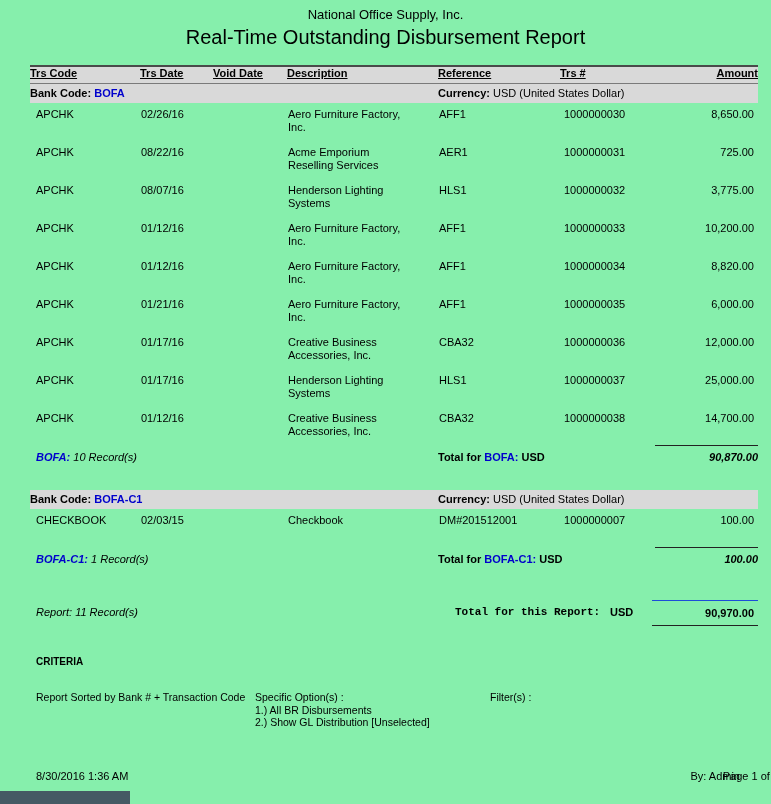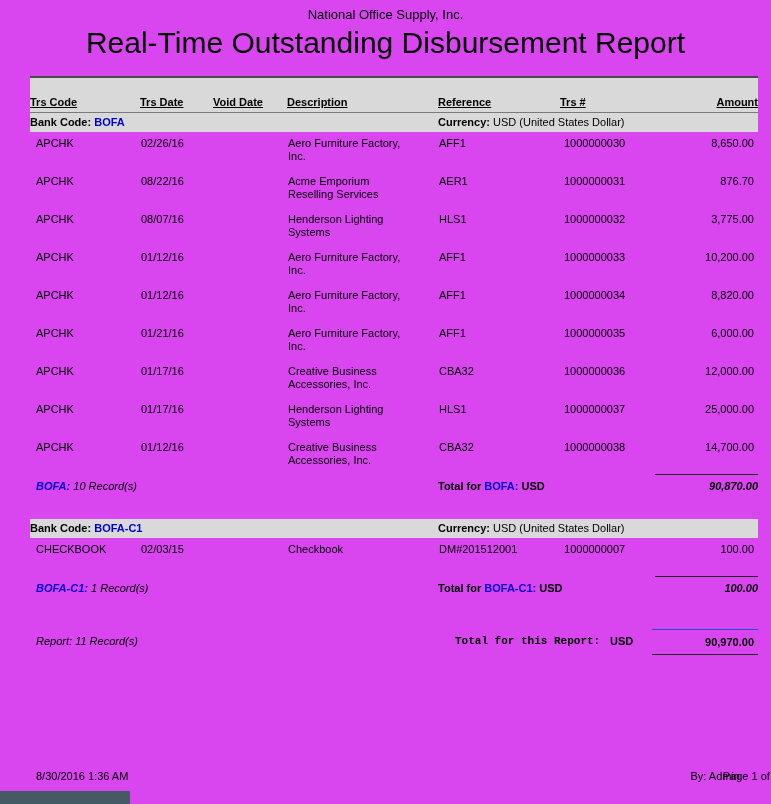--- a/index.html
+++ b/index.html
@@ -1,32 +1,32 @@
 <!DOCTYPE html>
 <html style="--blue: #0000CC; --gray: #D9D9D9; --bbar: #455A64;"><head>
 <meta charset="utf-8">
 <style>
   :root{ --blue:#0000CC; --gray:#D9D9D9; --bbar:#455A64; }
   html,body{ margin:0; padding:0; background:#fff; }
-  .page{ position:relative; width:771px; height:804px; background:#d946ef; overflow:hidden;
+  .page{ position:relative; width:771px; height:804px; background:#86efac; overflow:hidden;
          font-family:"Liberation Sans", sans-serif; color:#000; }
   .company{ padding-top:7px; text-align:center; font-size:13px; }
-  .title{ text-align:center; font-size:30px; font-weight:400; margin-top:4px; margin-bottom:16px; }
+  .title{ text-align:center; font-size:20px; font-weight:400; margin-top:4px; margin-bottom:16px; }
 
   table.rpt{ border-collapse:collapse; table-layout:fixed; width:728px; margin-left:30px;
              font-size:11px; line-height:13px; }
   table.rpt td{ overflow:hidden; }
   .c1{ padding-left:6px; }
   .u{ text-decoration:underline; }
   .blue{ color:var(--blue); font-weight:700; }
   .amt{ text-align:right; padding-right:4px; }
   .trs{ padding-left:4px; }
 
   table.hdr td{ background:var(--gray); border-top:2px solid #4a4a4a; border-bottom:1px solid #7a7a7a;
-                font-weight:700; padding:18px 0 3px; }
+                font-weight:700; padding:0 0 3px; }
 
   tbody.grp td{ background:var(--gray); padding:3px 0; }
   tbody.rows td{ vertical-align:top; height:32px; padding-top:5px; }
   td.desc{ padding-right:30px; }
 
   tbody.sum td{ padding:5px 0 4px; }
   tbody.sum .recs{ font-style:italic; padding-left:6px; }
   tbody.sum .recs .blue{ font-style:italic; }
   tbody.sum .tot{ text-align:left; font-weight:700; padding-right:6px; }
   tbody.sum .amt{ font-weight:700; border-top:1px solid #222;font-style:italic; }
@@ -116,21 +116,21 @@
     <td class="trs">1000000030</td>
     <td class="amt">8,650.00</td>
   </tr>
         <tr>
     <td class="c1">APCHK</td>
     <td>08/22/16</td>
     <td></td>
     <td class="desc">Acme Emporium Reselling Services</td>
     <td>AER1</td>
     <td class="trs">1000000031</td>
-    <td class="amt">876.70</td>
+    <td class="amt">725.00</td>
   </tr>
         <tr>
     <td class="c1">APCHK</td>
     <td>08/07/16</td>
     <td></td>
     <td class="desc">Henderson Lighting Systems</td>
     <td>HLS1</td>
     <td class="trs">1000000032</td>
     <td class="amt">3,775.00</td>
   </tr>
@@ -246,20 +246,32 @@
     </tbody>
   </table>
 
   <div class="rtotal">
     <span class="recs">Report: 11 Record(s)</span>
     <span class="lbl">Total for this Report:</span>
     <span class="cur">USD</span>
     <span class="amtbox">90,970.00</span>
   </div>
 
+  <div class="criteria">
+    <div class="chead">CRITERIA</div>
+    <div class="crow">
+      <div class="csort">Report Sorted by Bank # + Transaction Code</div>
+      <div class="copts">
+        <div>Specific Option(s) :</div>
+        <div>1.) All BR Disbursements</div>
+        <div>2.) Show GL Distribution [Unselected]</div>
+      </div>
+      <div class="cfil">Filter(s) :</div>
+    </div>
+  </div>
 
   <div class="footer">
     <span class="l">8/30/2016 1:36 AM</span>
     <span class="c">Page 1 of 1</span>
     <span class="r">By: Admin</span>
   </div>
 
   <div class="bbar"></div>
 
 </div>

